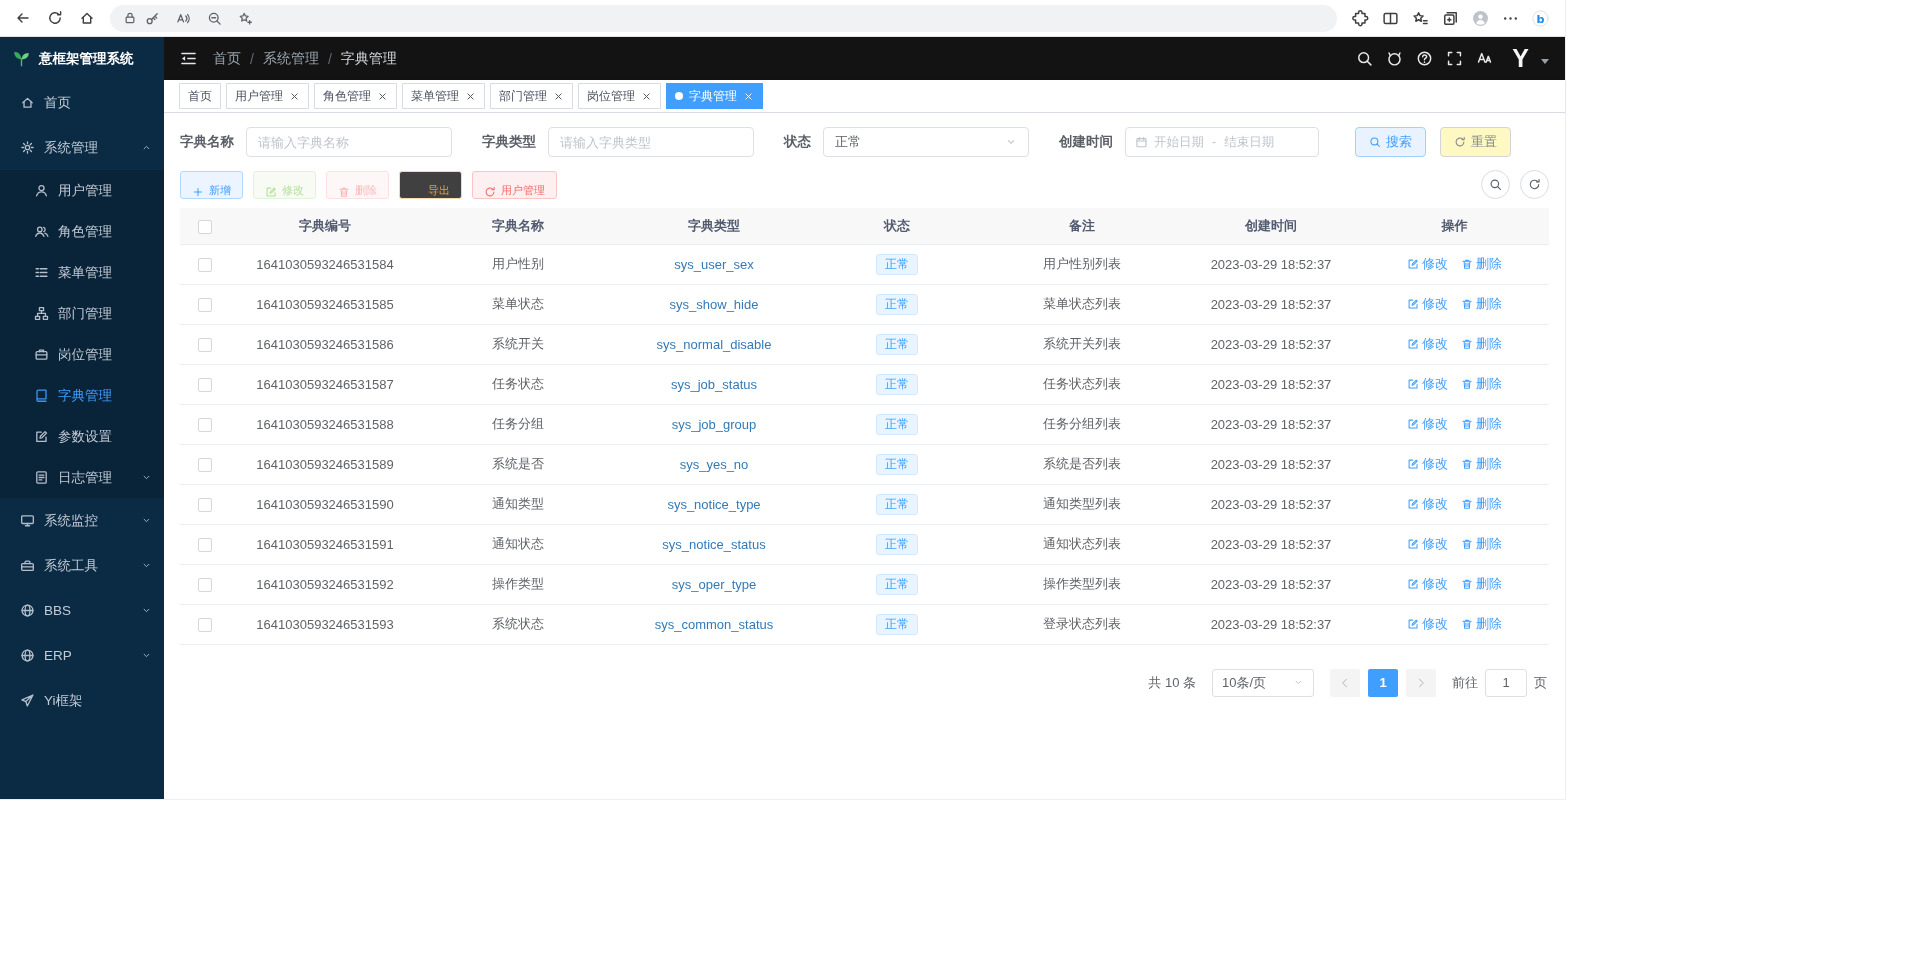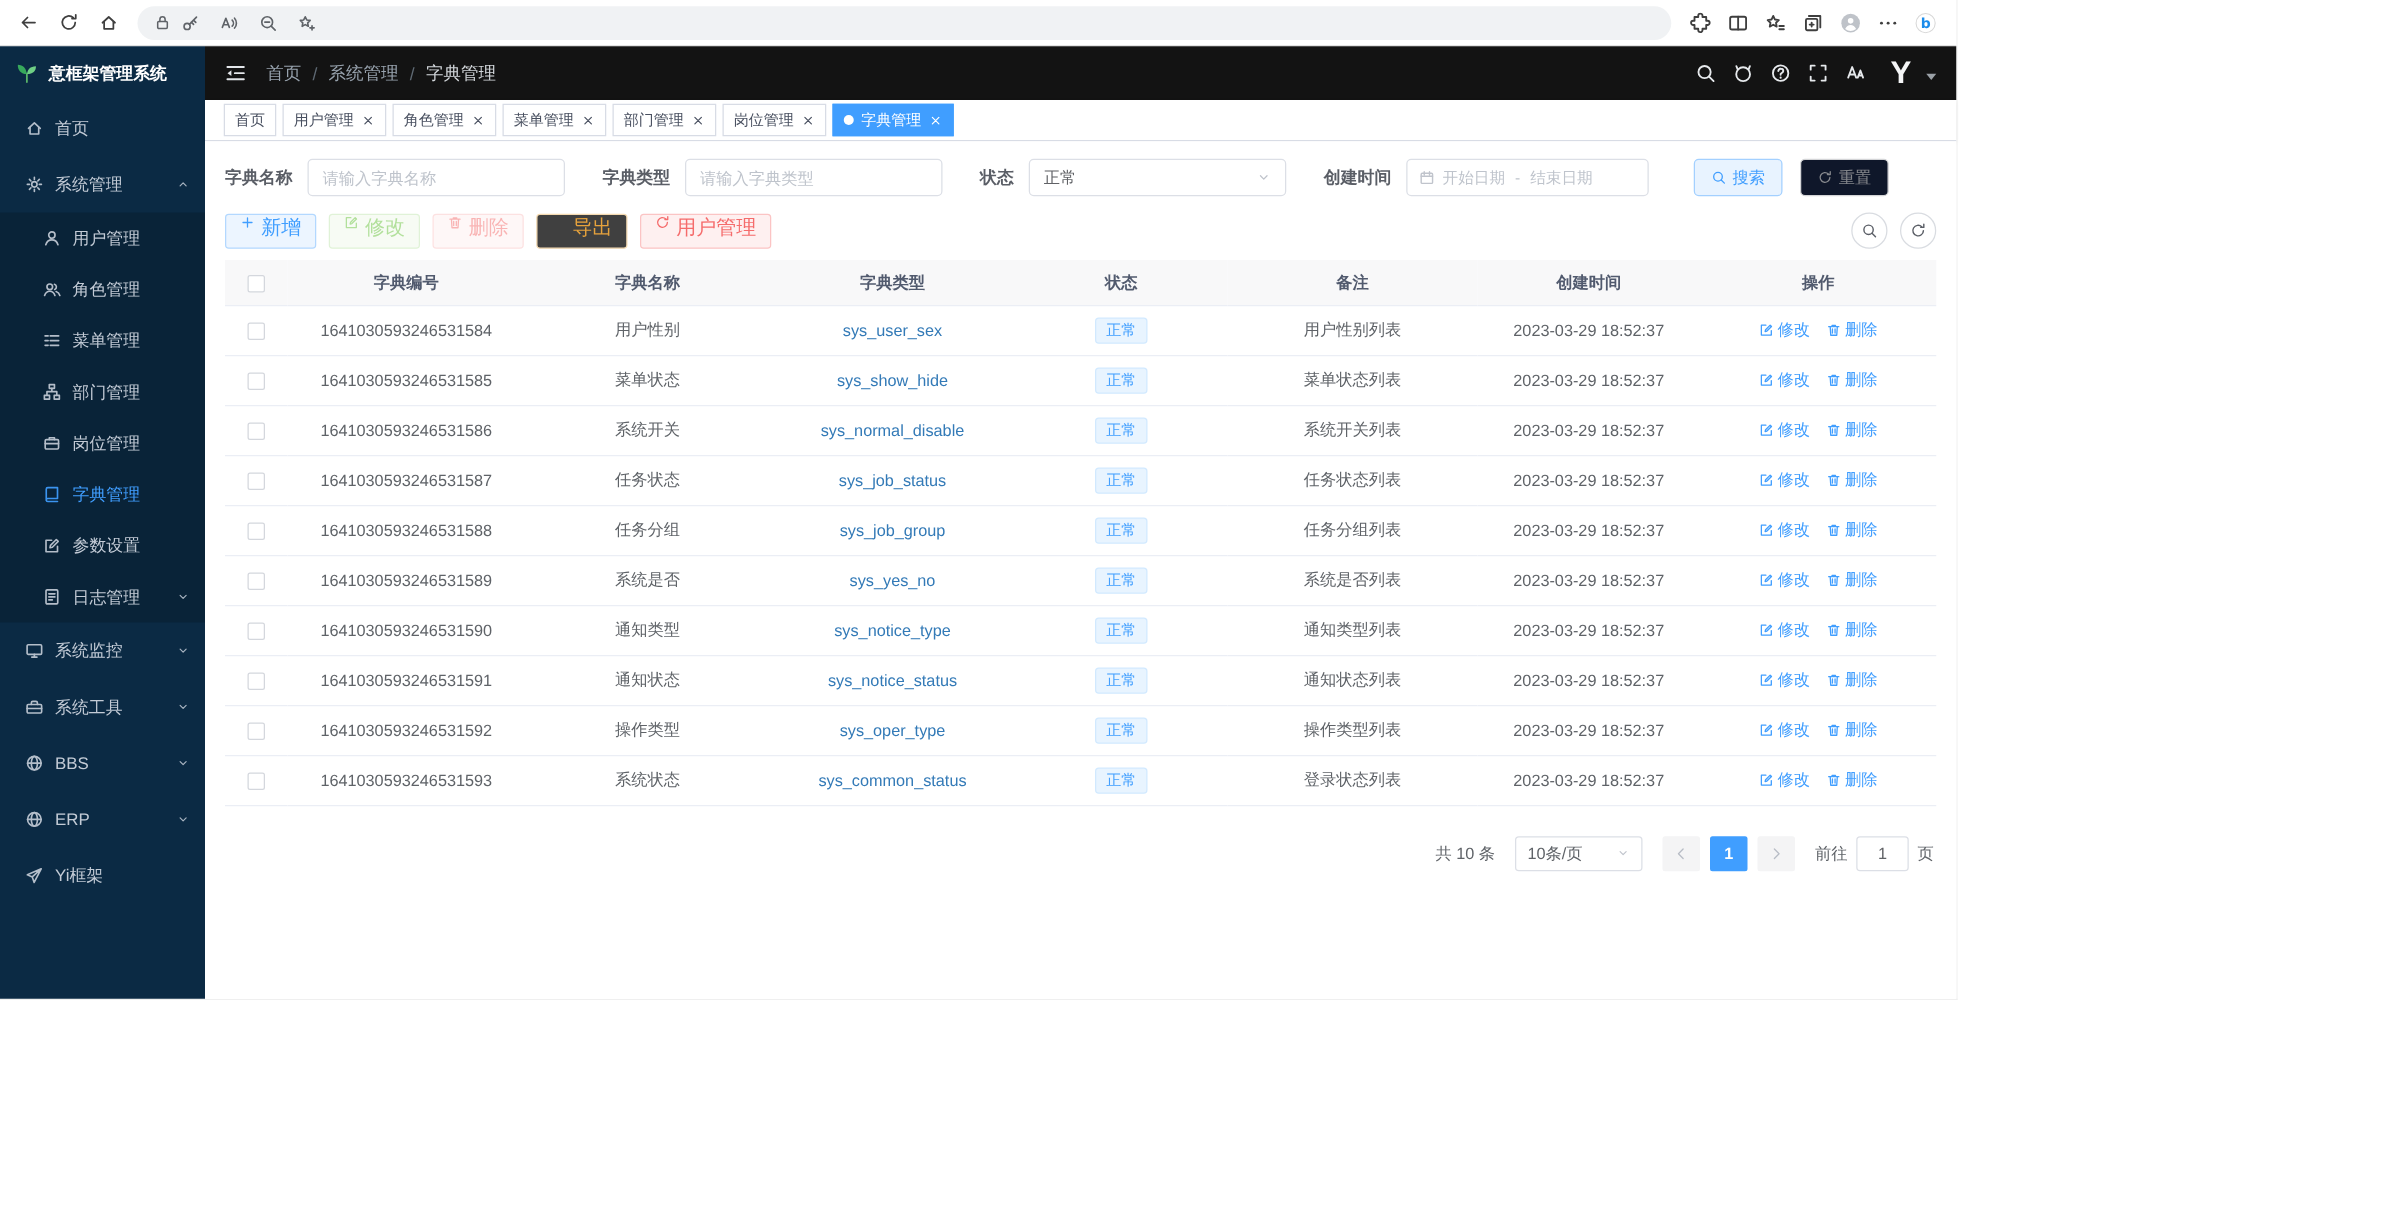--- a/index.html
+++ b/index.html
@@ -76,25 +76,25 @@
   .tb-input::placeholder{color:#bfc4cc;}
   .select-box{width:206px;height:30px;border:1px solid #dcdfe6;border-radius:4px;display:flex;align-items:center;padding:0 11px;font-size:13px;color:#606266;cursor:pointer;background:#fff;}
   .select-caret{margin-left:auto;width:12px;height:12px;color:#c0c4cc;}
   .range-box{width:194px;height:30px;border:1px solid #dcdfe6;border-radius:4px;display:flex;align-items:center;gap:6px;padding:0 9px;font-size:12.5px;background:#fff;cursor:pointer;}
   .range-box .icn{width:13px;height:13px;color:#c0c4cc;}
   .range-ph{color:#bfc4cc;white-space:nowrap;}
   .range-sep{color:#bfc4cc;flex:none;padding:0 2px;}
   .btn{height:30px;display:inline-flex;align-items:center;gap:5px;padding:0 13px;border-radius:4px;font-size:13px;cursor:pointer;border:1px solid transparent;}
   .btn .icn{width:12px;height:12px;}
   .btn-search{background:#e8f3ff;border-color:#a3d0ff;color:var(--accent);margin-right:14px;margin-left:6px;}
-  .btn-reset{background:#0f172a;border-color:#d3d4d6;color:#85878c;}
+  .btn-reset{background:#fef9c3;border-color:#d3d4d6;color:#85878c;}
 
   .toolbar{display:flex;align-items:center;margin-bottom:9px;}
   #toolbar-buttons{display:flex;align-items:center;}
-  .tb-btn{height:28px;display:inline-flex;align-items:flex-start;gap:5px;padding:0 11px;border-radius:3px;font-size:16px;margin-right:10px;cursor:pointer;border:1px solid transparent;background:#fff;}
+  .tb-btn{height:28px;display:inline-flex;align-items:flex-end;gap:5px;padding:0 11px;border-radius:3px;font-size:11px;margin-right:10px;cursor:pointer;border:1px solid transparent;background:#fff;}
   .tb-btn .icn{width:12px;height:12px;}
   .tb-primary{color:var(--accent);background:#ecf5ff;border-color:#b3d8ff;}
   .tb-success{color:var(--success);background:#f0f9eb;border-color:#c2e7b0;}
   .tb-danger{color:var(--danger);background:#fef0f0;border-color:#fbc4c4;}
   .tb-warning{color:var(--warning);background:#404040;border-color:#f5dab1;}
   .tb-btn.disabled{opacity:.5;cursor:not-allowed;}
   .toolbar-right{margin-left:auto;display:flex;align-items:center;gap:10px;}
   .circle-btn{width:29px;height:29px;border-radius:50%;border:1px solid #d9dce1;background:#fff;color:#5a5e66;display:flex;align-items:center;justify-content:center;cursor:pointer;}
   .circle-btn .icn{width:13px;height:13px;}
 

